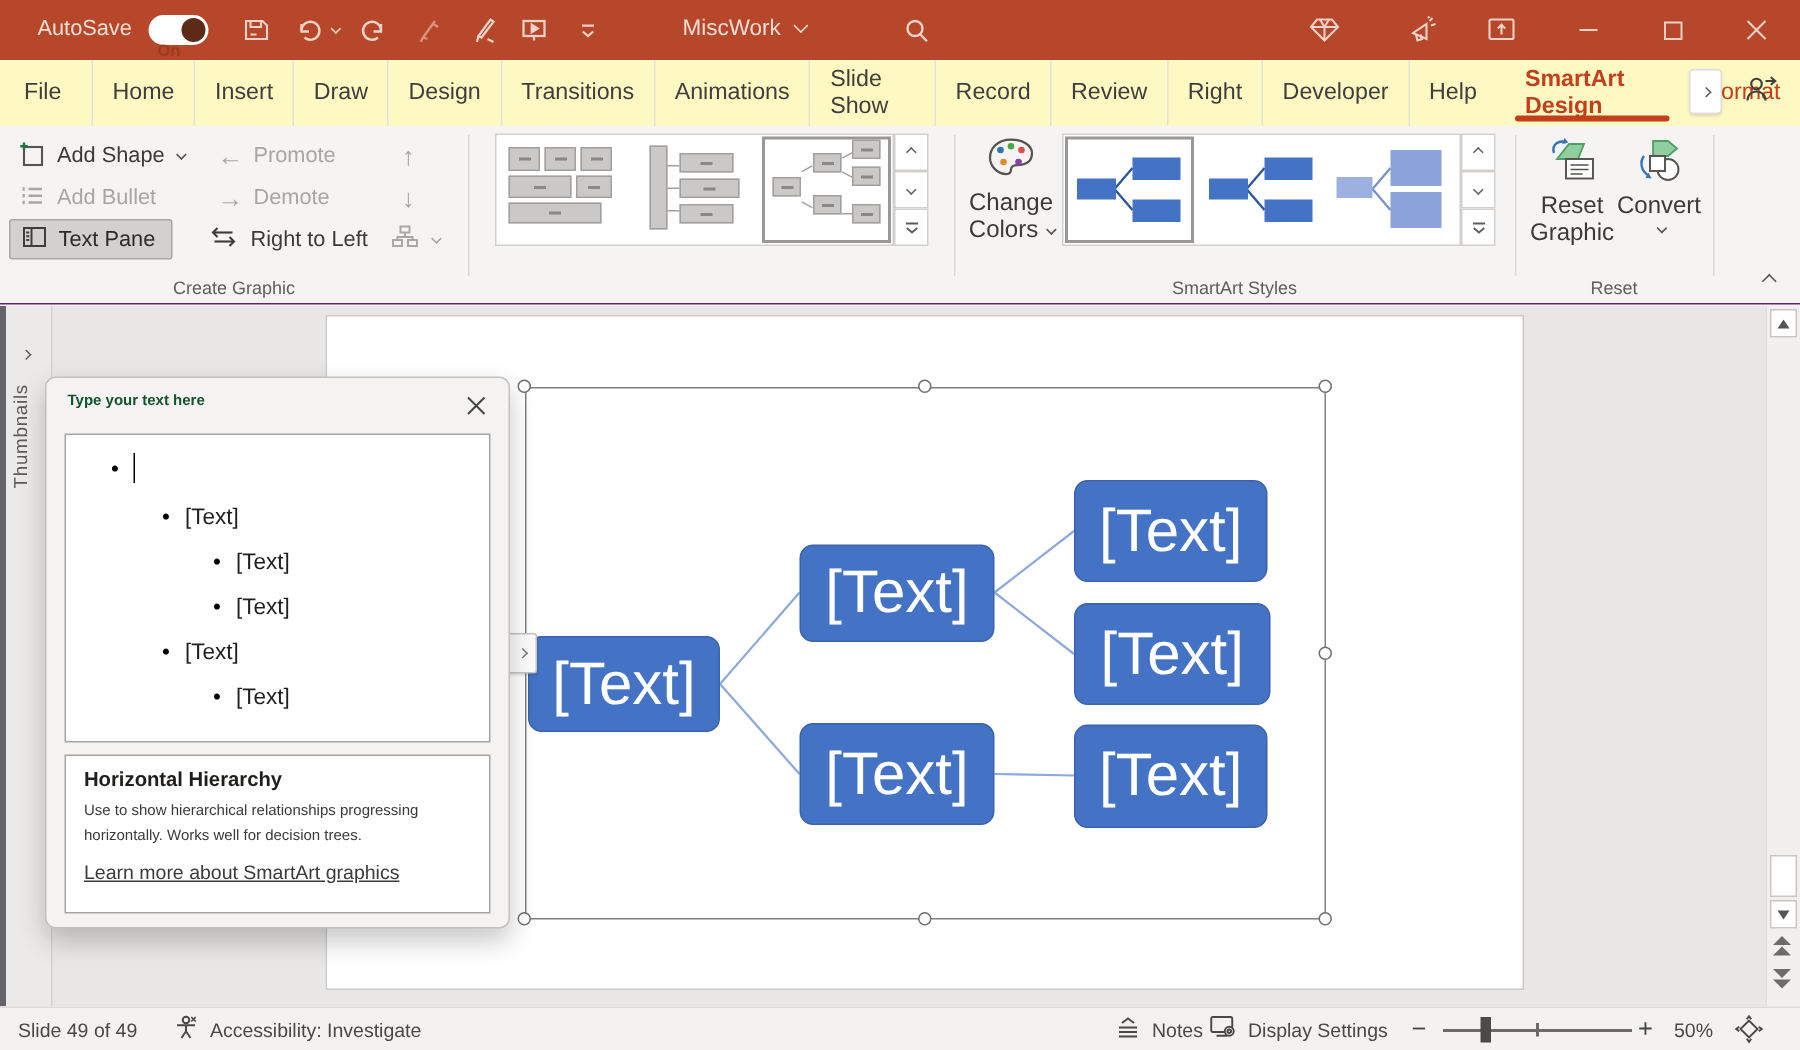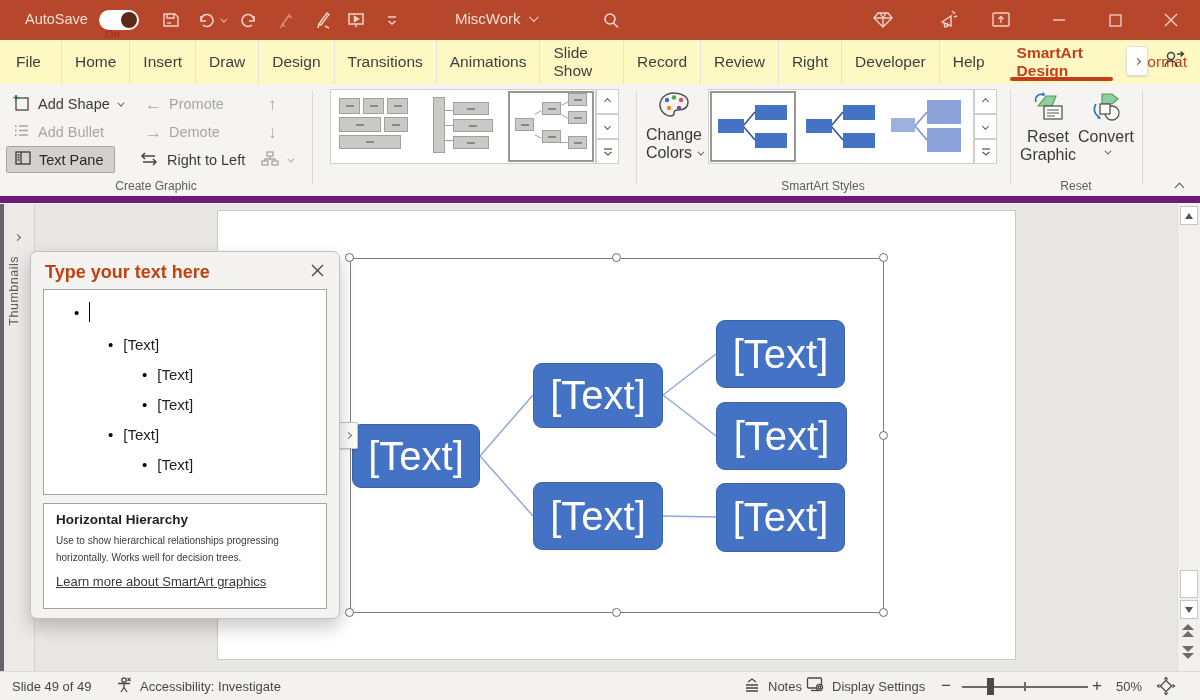--- a/index.html
+++ b/index.html
@@ -25,21 +25,21 @@
   .mtab { position:relative; display:flex; align-items:center; padding:0 13px; font-size:15.5px; color:#3f3e3d; border-right:1px solid #e3e1df; cursor:default; }
   .mtab.first { padding:0 20px 0 16px; }
   .mtab.nosep { border-right:none; }
   .mtab.active { color:#c43e1c; font-weight:bold; border-right:none; margin:0 6px; }
   .mtab.active::after { content:""; position:absolute; left:6px; right:6px; bottom:3px; height:4px; border-radius:2px; background:#c43e1c; }
   .mtab.accent { color:#c43e1c; border-right:none; }
   .menu-right { position:absolute; right:14px; top:6px; display:flex; gap:14px; align-items:center; }
   .overflow-btn { width:22px; height:30px; background:#fff; border:1px solid #e0dedc; border-radius:3px; box-shadow:0 1px 2px rgba(0,0,0,.12); display:flex; align-items:center; justify-content:center; color:#5a5856; }
 
   
-  .ribbon { position:absolute; left:0; top:84px; width:1200px; height:119px; background:#f6f4f3; border-bottom:7px solid #701a75;padding-left:8px; }
+  .ribbon { position:absolute; left:0; top:84px; width:1200px; height:119px; background:#f6f4f3; border-bottom:1px solid #701a75;padding-left:8px; }
   .grp-label { position:absolute; bottom:3px; font-size:12px; color:#5f5d5b; text-align:center; }
   .gsep { position:absolute; top:6px; height:94px; width:1px; background:#dcdad8; }
   .rrow { position:absolute; display:flex; align-items:center; gap:7px; font-size:14.5px; color:#3b3a39; height:28px; }
   .rrow.disabled { color:#a8a6a4; }
   .arrowch { font-size:17px; line-height:1; }
   .textpane-btn { position:absolute; left:6px; top:62px; height:27px; display:flex; align-items:center; gap:7px; padding:0 10px 0 7px; background:#d3d1cf; border:1px solid #a9a7a5; border-radius:2px; font-size:14.5px; color:#2b2a29; }
   .gallery { position:absolute; top:5px; height:75px; background:#fff; border:1px solid #d1cfcd; display:flex; }
   .gcell { position:relative; width:88px; height:73px; margin:0; }
   .gcell.sel { outline:2px solid #9a9896; outline-offset:-3px; }
   .scrollcol { position:absolute; top:5px; width:23px; height:75px; display:flex; flex-direction:column; }
@@ -59,21 +59,21 @@
   .slide { position:absolute; left:217px; top:6px; width:799px; height:450px; background:#fff; border:1px solid #cbc9c8; }
 
   
   .sa-frame { position:absolute; left:350px; top:54px; width:534px; height:355px; border:1px solid #7f7f7f; }
   .handle { position:absolute; width:9px; height:9px; border-radius:50%; background:#fff; border:1.6px solid #6e6e6e; }
   .sa-node { position:absolute; background:#4472c4; border:1px solid #3b63ac; border-radius:9px; color:#fff; display:flex; align-items:center; justify-content:center; font-size:40px; letter-spacing:0; }
   .expander { position:absolute; left:338px; top:218px; width:20px; height:27px; background:#fcfbfb; border:1px solid #c6c4c2; border-radius:2px; display:flex; align-items:center; justify-content:center; color:#7a7876; box-shadow:0 1px 2px rgba(0,0,0,.15); }
 
   
   .textpane { position:absolute; left:30px; top:47px; width:310px; height:368px; background:#f4f3f2; border:1px solid #c3c1bf; border-radius:7px; box-shadow:0 8px 18px rgba(0,0,0,.22); }
-  .tp-title { position:absolute; left:14px; top:10px; font-size:18px; font-weight:bold; color:#c2410c; }
+  .tp-title { position:absolute; left:14px; top:10px; font-size:10px; font-weight:bold; color:#14532d; }
   .tp-close { position:absolute; right:12px; top:8px; width:20px; height:20px; display:flex; align-items:center; justify-content:center; color:#444; }
   .tp-list { position:absolute; left:12px; top:37px; width:284px; height:206px; background:#fff; border:1px solid #a6a4a2; overflow:hidden; }
   .tp-row { position:absolute; display:flex; align-items:center; gap:10px; height:24px; font-size:15px; color:#201f1e; }
   .tp-row .b { font-size:15px; color:#000; }
   .caret { display:inline-block; width:1px; height:20px; background:#000; }
   .tp-info { position:absolute; left:12px; top:251px; width:284px; height:106px; background:#fff; border:1px solid #a6a4a2; padding:8px 12px; }
   .tp-info h4 { font-size:13.5px; color:#1f1e1d; margin-bottom:5px; }
   .tp-info p { font-size:10px; line-height:17px; color:#3b3a39; }
   .tp-info a { display:inline-block; margin-top:8px; font-size:13px; color:#3b3a39; text-decoration:underline; }
 

